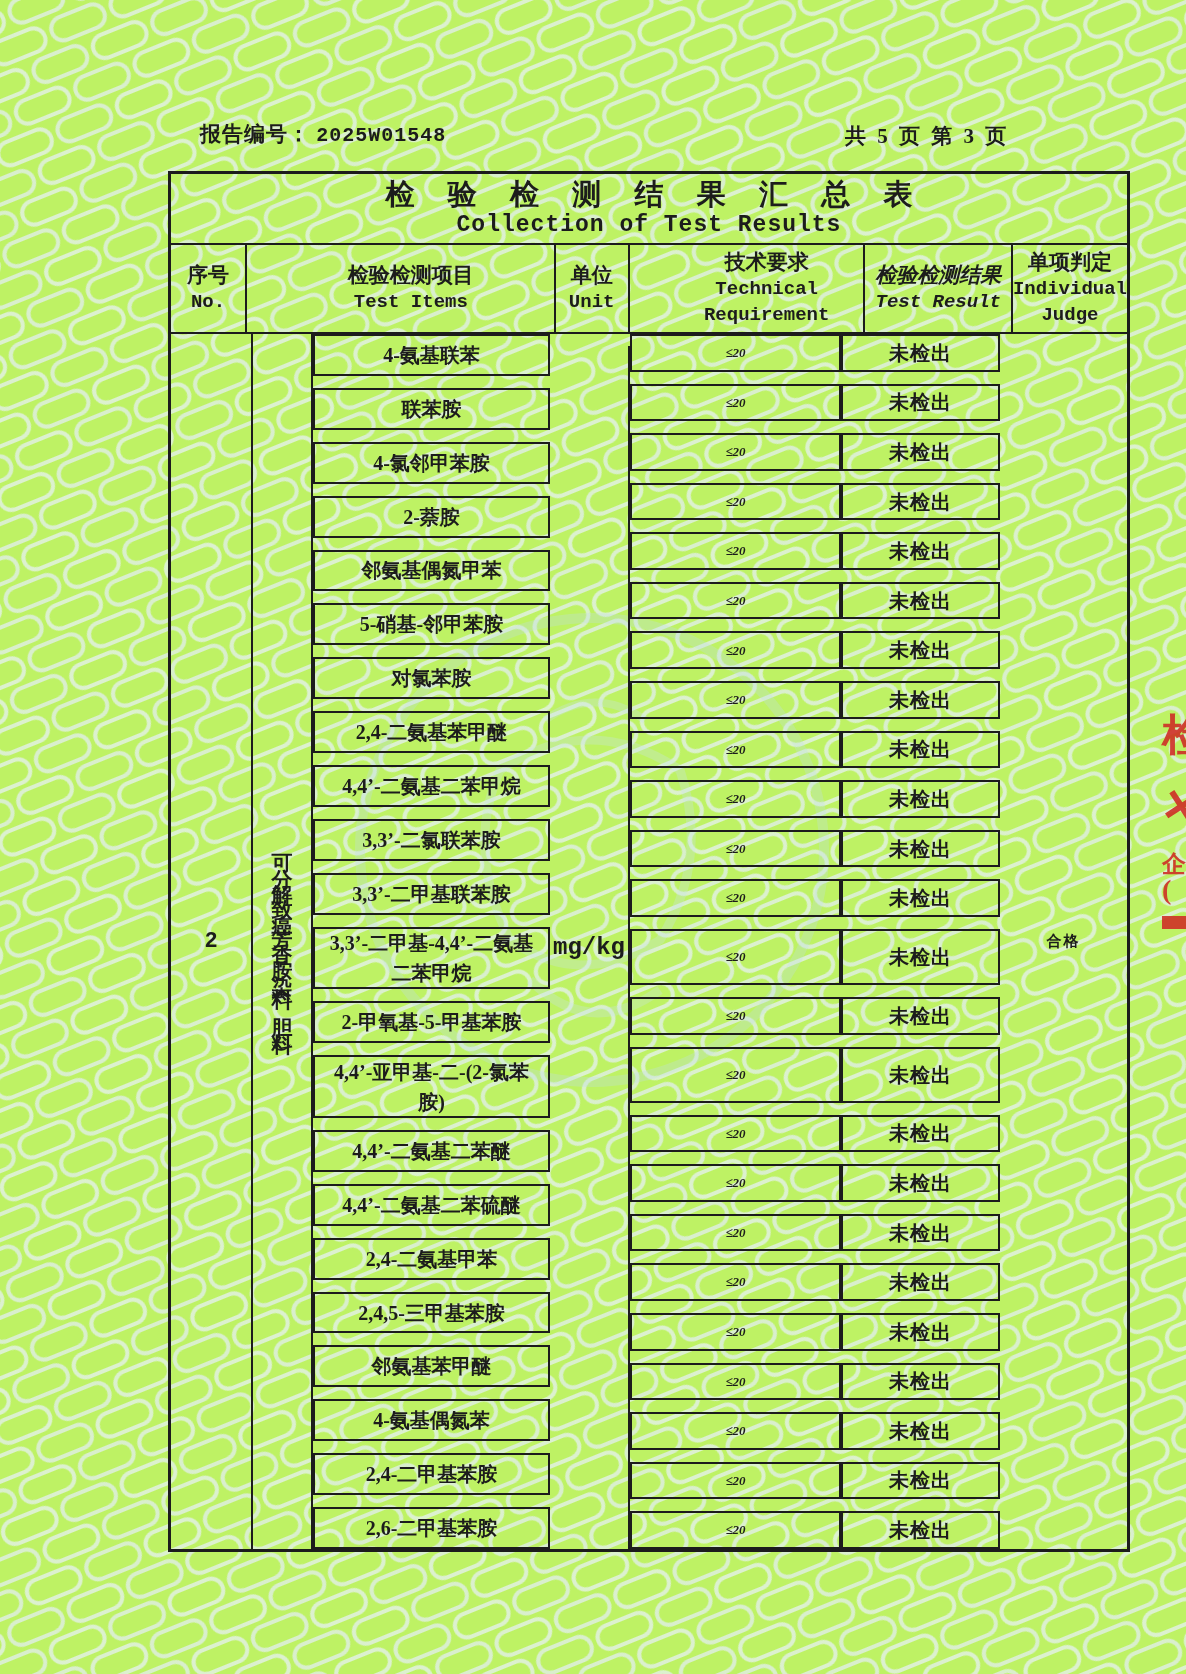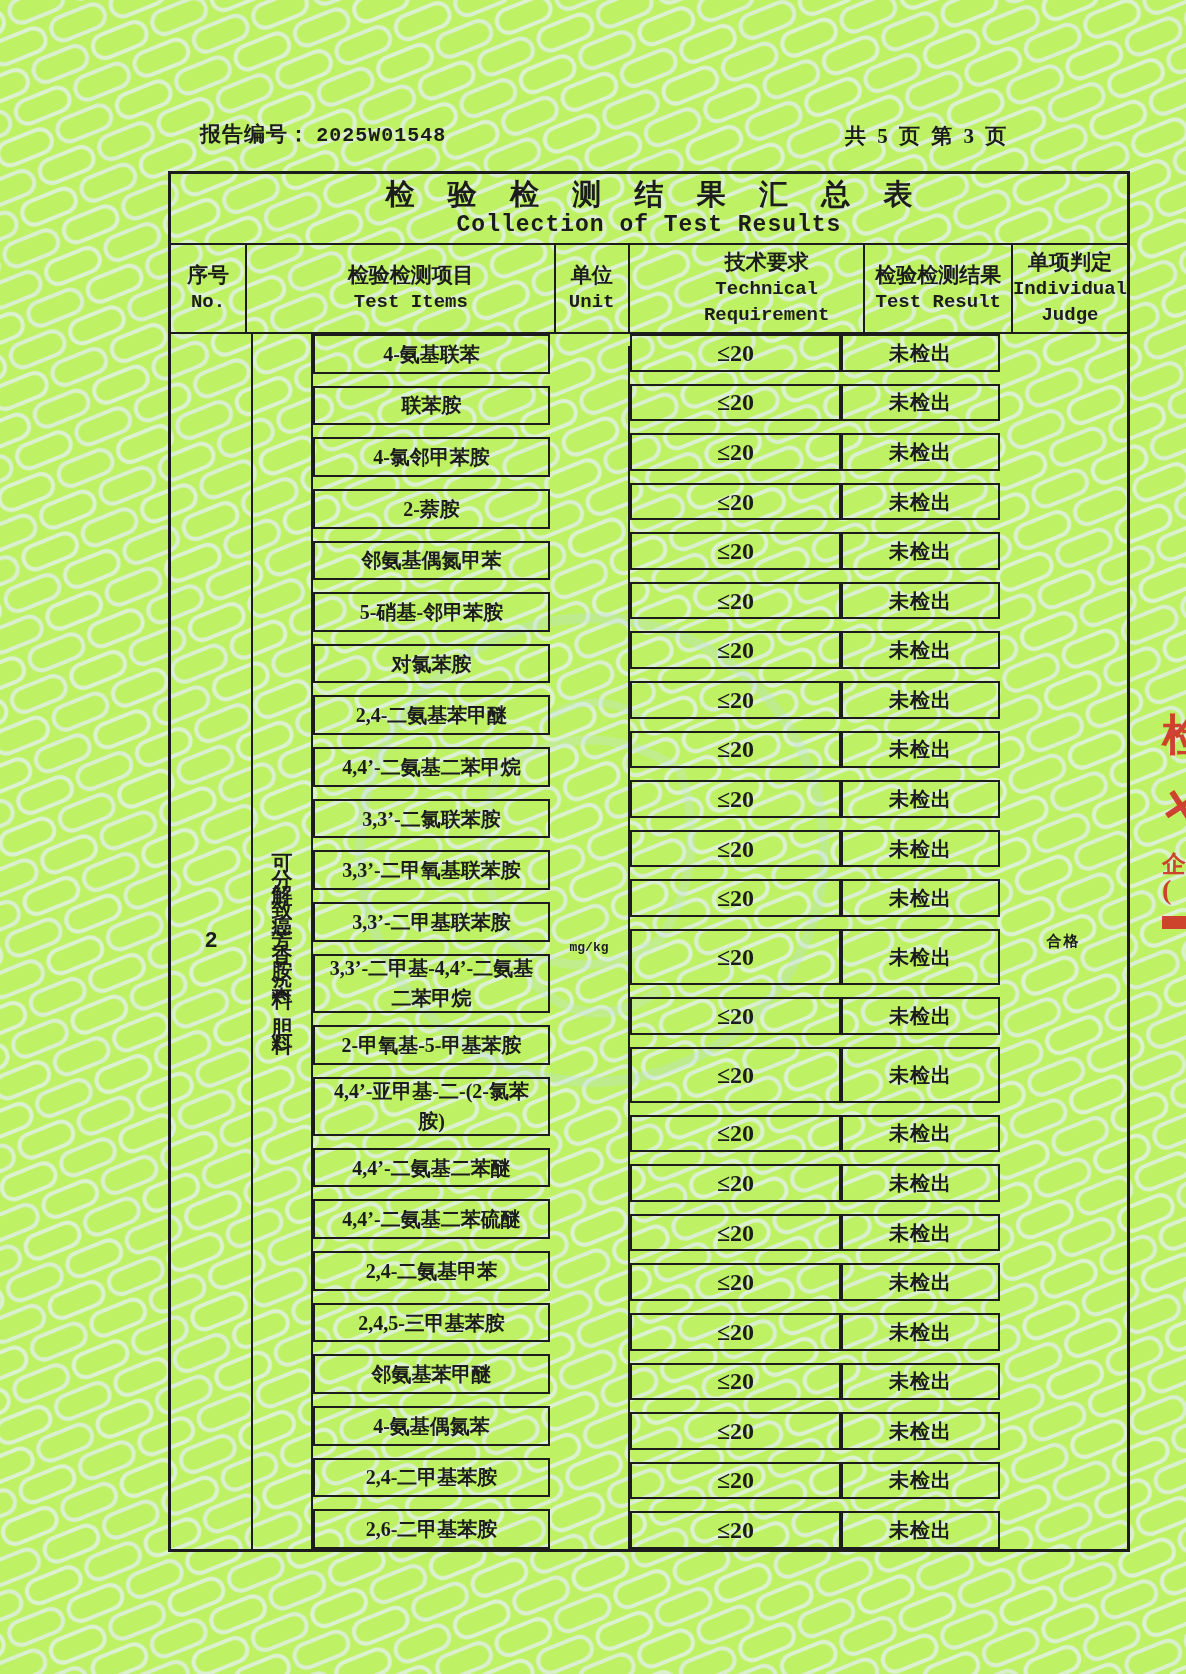--- a/index.html
+++ b/index.html
@@ -68,60 +68,60 @@
     text-align:center;
   }
   .hcell:last-child{border-right:none;}
   .hcell .cn{font-size:21px;font-weight:bold;line-height:27px;}
   .hcell .en{font-size:19px;font-weight:bold;line-height:26px;
     font-family:"Liberation Mono","DejaVu Sans Mono",monospace;}
   .h-no{width:82px;}
   .h-items{width:331px;padding-left:21px;}
   .h-unit{width:80px;}
   .h-req{width:211px;margin-left:40px;}
-  .h-res{width:159px;}
+  .h-res{width:159px;font-style:italic;}
   .h-judge{flex:1;}
 
   .body-row{flex:1;display:flex;min-height:0;}
   .bcol{box-sizing:border-box;}
   .col-no{width:82px;border-right:2px solid var(--ink);
     display:flex;align-items:center;justify-content:center;
     font-size:22px;font-weight:600;
     font-family:"Liberation Mono","DejaVu Sans Mono",monospace;}
   .col-cat{width:60px;border-right:2px solid var(--ink);
     display:flex;align-items:center;justify-content:center;}
   .cat-text{
     writing-mode:vertical-rl;
     font-size:21px;font-weight:600;
     letter-spacing:15px;line-height:60px;
   }
   .col-items{width:237px;}
   .col-unit{width:80px;border-right:2px solid var(--ink);
     display:flex;align-items:center;justify-content:center;
-    font-size:13px;font-weight:bold;
+    font-size:24px;font-weight:bold;
     font-family:"Liberation Mono","DejaVu Sans Mono",monospace;margin-top:12px;}
   .col-req{width:211px;}
   .col-res{width:159px;}
   .col-judge{flex:1;
     display:flex;align-items:center;justify-content:center;
     font-size:15px;font-weight:600;letter-spacing:2px;}
 
   .cells{display:flex;flex-direction:column;height:100%;gap:12px;}
   .cell{
     flex:1 1 0;min-height:0;
     box-sizing:border-box;border:2px solid var(--ink);
     display:flex;align-items:center;justify-content:center;
     text-align:center;
     font-size:20px;font-weight:600;
     line-height:1.5;
     padding:0 6px;
   }
   .cell.tall{flex:1.55 1 0;}
   .col-req .cell,.col-res .cell{font-weight:600;}
-  .col-req .cell{font-size:24px;}
+  .col-req .cell{font-size:13px;font-style:italic;}
   .col-res .cell{font-size:20px;letter-spacing:1px;}
 
   
   .stamp-frag{
     position:absolute;right:0;top:688px;width:28px;height:262px;
     overflow:hidden;z-index:3;
     color:var(--stamp);
     font-family:"Liberation Serif","DejaVu Serif",serif;
   }
   .stamp-frag .f{position:absolute;left:4px;font-weight:bold;opacity:.88;}
@@ -213,21 +213,20 @@
               <div class="cell">4-氨基联苯</div>
               <div class="cell">联苯胺</div>
               <div class="cell">4-氯邻甲苯胺</div>
               <div class="cell">2-萘胺</div>
               <div class="cell">邻氨基偶氮甲苯</div>
               <div class="cell">5-硝基-邻甲苯胺</div>
               <div class="cell">对氯苯胺</div>
               <div class="cell">2,4-二氨基苯甲醚</div>
               <div class="cell">4,4’-二氨基二苯甲烷</div>
               <div class="cell">3,3’-二氯联苯胺</div>
-              <div class="cell">3,3’-二甲氧基联苯胺</div>
               <div class="cell">3,3’-二甲基联苯胺</div>
               <div class="cell tall">3,3’-二甲基-4,4’-二氨基二苯甲烷</div>
               <div class="cell">2-甲氧基-5-甲基苯胺</div>
               <div class="cell tall">4,4’-亚甲基-二-(2-氯苯胺)</div>
               <div class="cell">4,4’-二氨基二苯醚</div>
               <div class="cell">4,4’-二氨基二苯硫醚</div>
               <div class="cell">2,4-二氨基甲苯</div>
               <div class="cell">2,4,5-三甲基苯胺</div>
               <div class="cell">邻氨基苯甲醚</div>
               <div class="cell">4-氨基偶氮苯</div>

